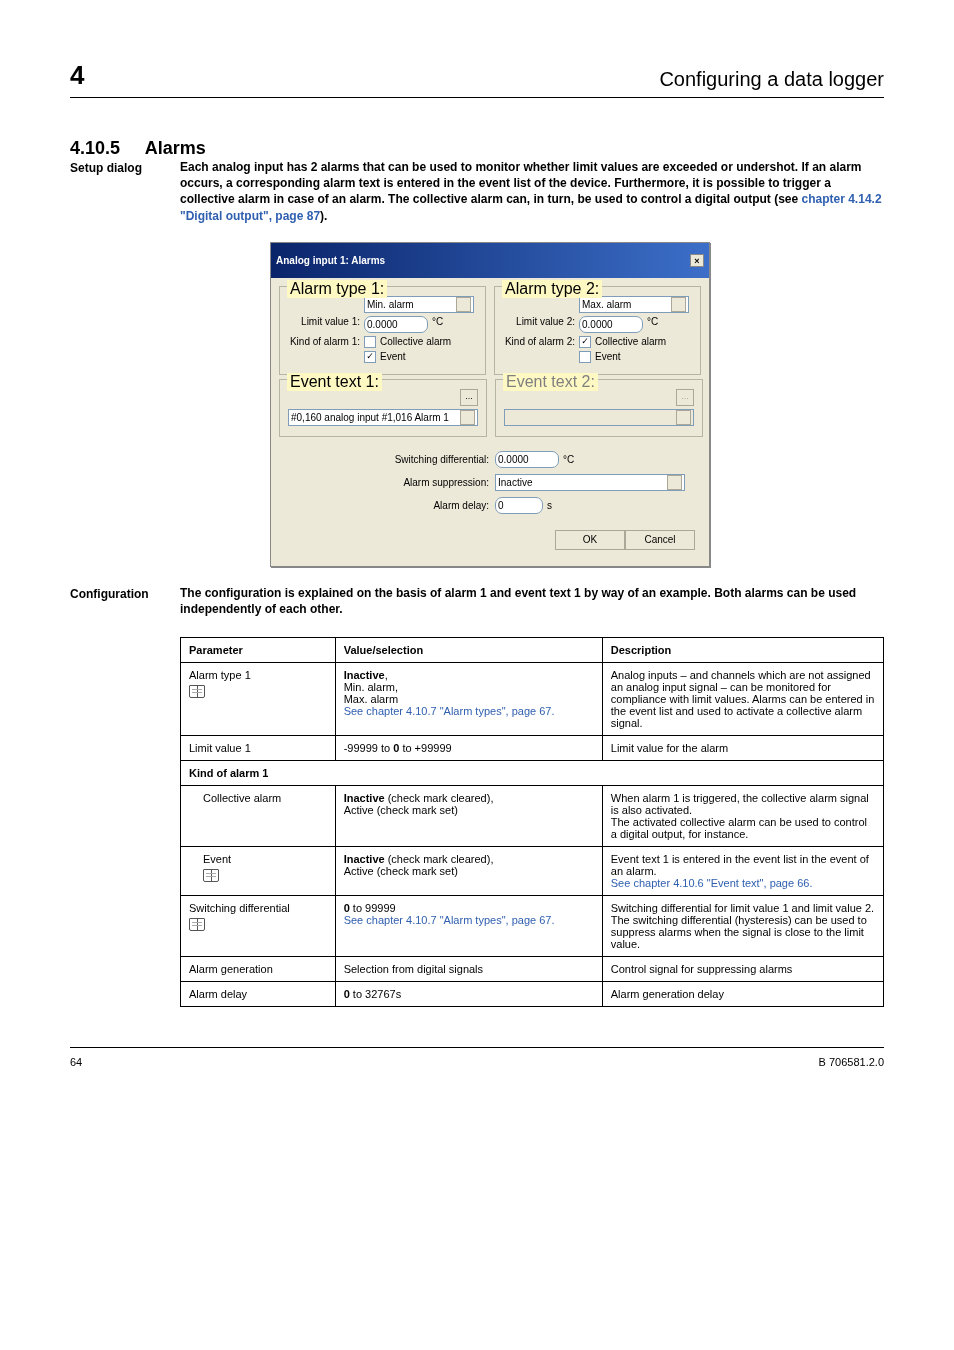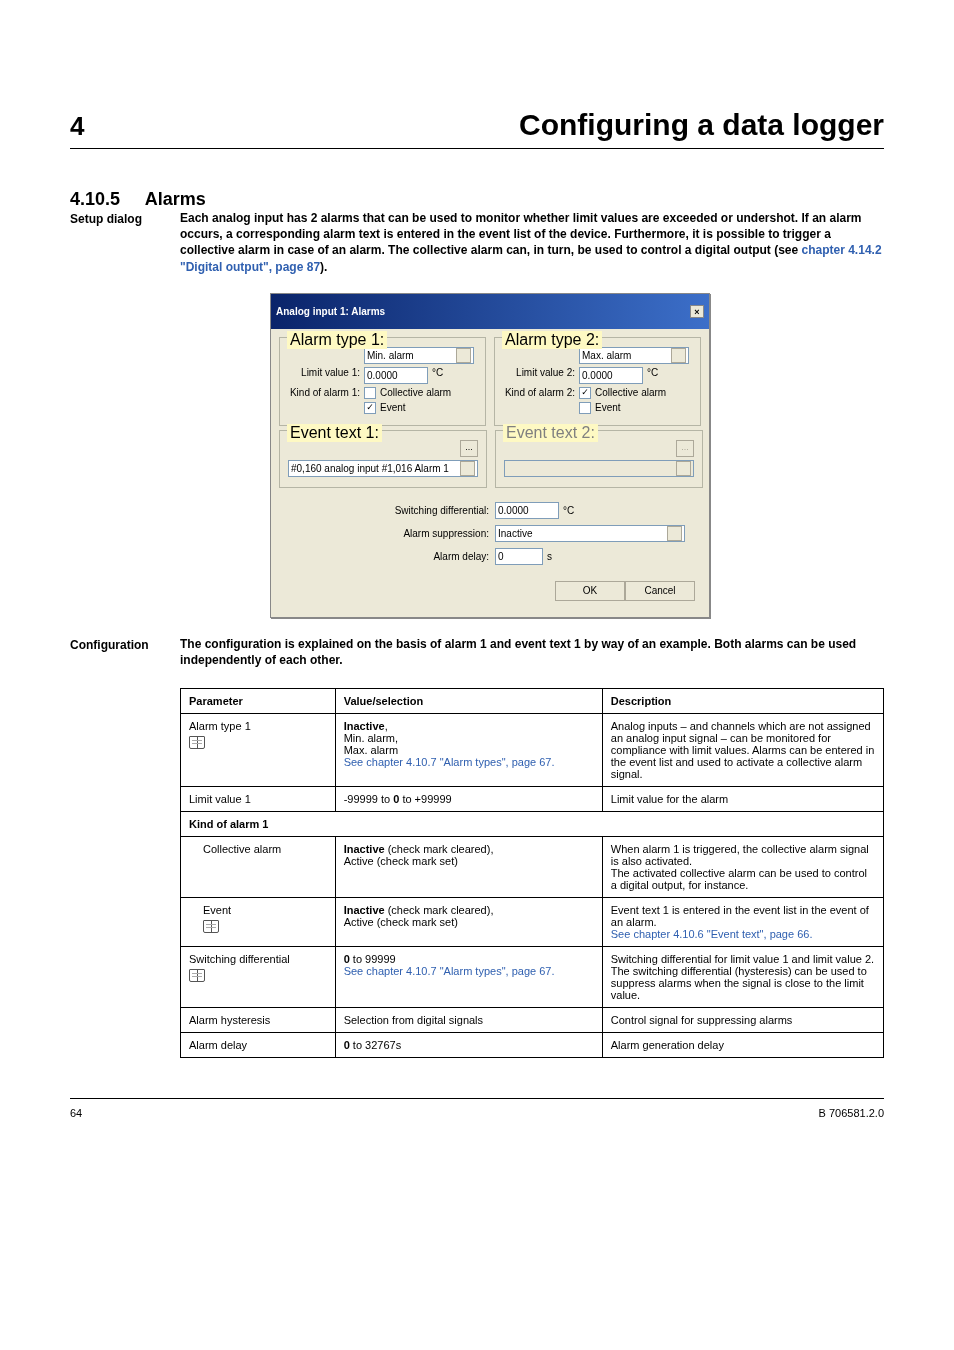--- a/index.html
+++ b/index.html
@@ -17,21 +17,21 @@
   }
   .header-area {
     border-bottom: 1px solid #000;
     padding-bottom: 6px;
     margin-bottom: 6px;
     display: flex;
     justify-content: space-between;
     align-items: flex-end;
   }
   .section-num { font-size: 26px; font-weight: bold; }
-  .section-title { font-size: 30px; font-weight: bold; margin-top: 48px; }
+  .section-title { font-size: 20px; font-weight: normal; }
   .section-block { margin-top: 40px; }
   .h3 { font-size: 18px; font-weight: bold; margin: 20px 0 10px 0; }
   .left-label {
     float: left;
     width: 110px;
     font-weight: bold;
     font-size: 12px;
     margin-top: 2px;
   }
   .body-text { margin-left: 110px; font-size: 12px; line-height: 1.35; font-weight: bold; }
@@ -89,21 +89,21 @@
   .select, .input {
     border: 1px solid #7f9db9;
     background: #fff;
     height: 17px;
     font-size: 10px;
     padding: 1px 2px;
     display: flex;
     align-items: center;
     justify-content: space-between;
   }
-  .input { width: 64px; }
+  .input { width: 64px; border-radius: 7px; }
   .select { width: 110px; }
   .select::after {
     content: "";
     width: 13px; height: 13px;
     background: #ece9d8;
     border: 1px solid #aca899;
     margin-left: 4px;
     background-image: linear-gradient(#ece9d8,#ece9d8);
     display: inline-block;
     position: relative;
@@ -368,21 +368,21 @@
       </tr>
       <tr>
         <td>
           <div>Switching differential</div>
           <span class="book-icon"></span>
         </td>
         <td><b>0</b> to 99999<br><span class="ref-link">See chapter 4.10.7 "Alarm types", page 67.</span></td>
         <td>Switching differential for limit value 1 and limit value 2. The switching differential (hysteresis) can be used to suppress alarms when the signal is close to the limit value.</td>
       </tr>
       <tr>
-        <td>Alarm hysteresis</td>
+        <td>Alarm generation</td>
         <td>Selection from digital signals</td>
         <td>Control signal for suppressing alarms</td>
       </tr>
       <tr>
         <td>Alarm delay</td>
         <td><b>0</b> to 32767s</td>
         <td>Alarm generation delay</td>
       </tr>
     </tbody>
   </table>

